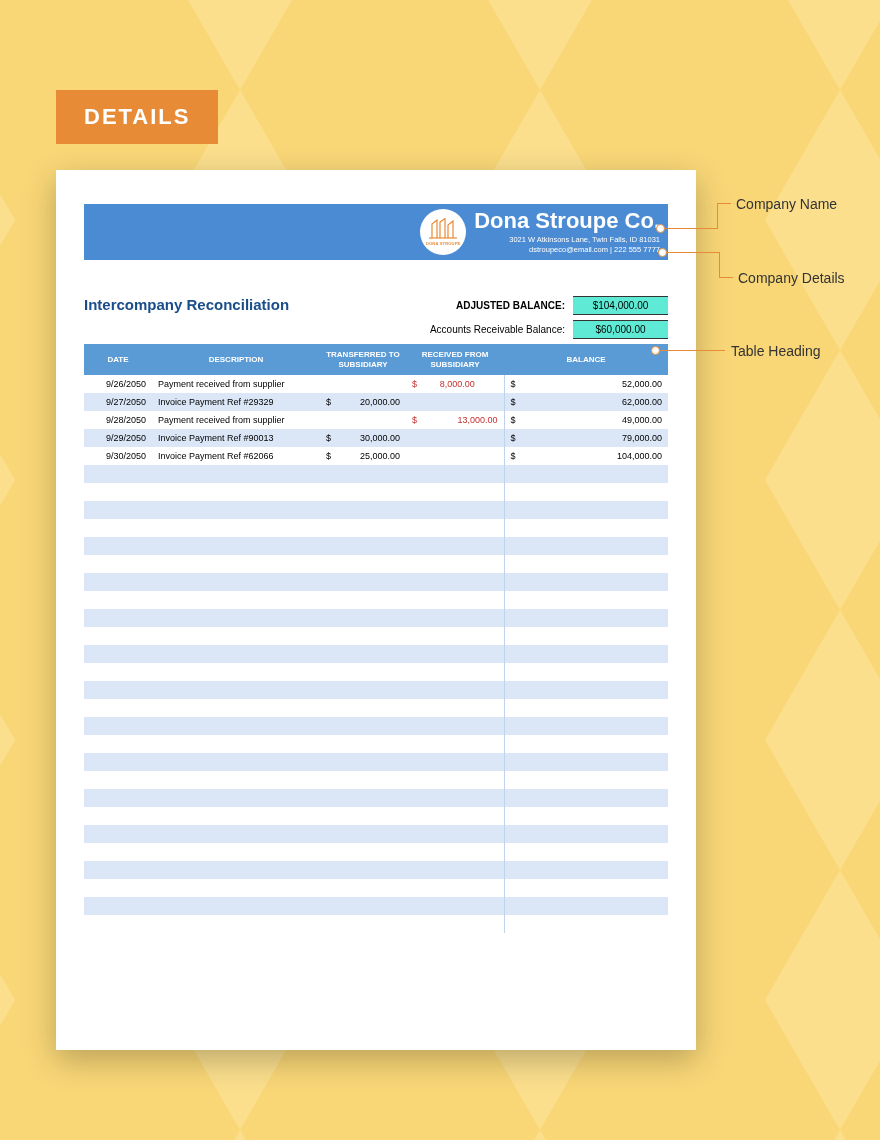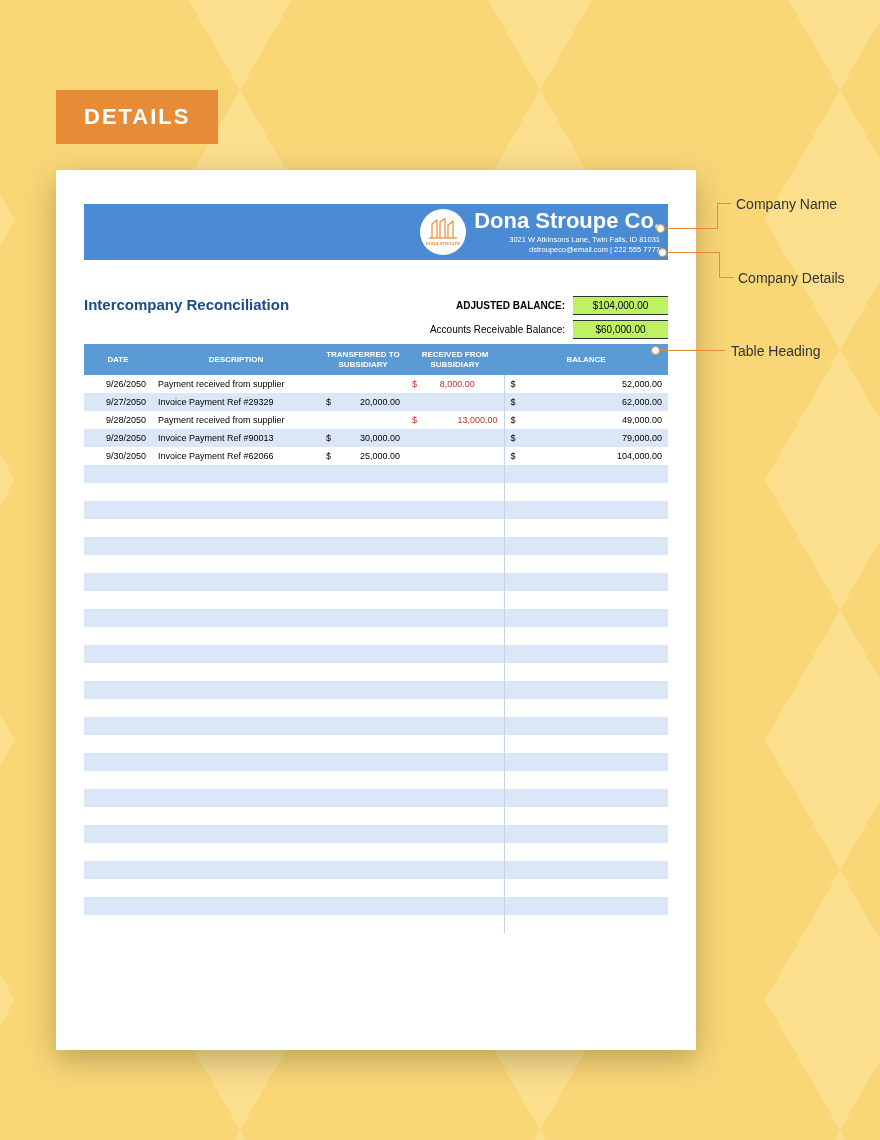--- a/index.html
+++ b/index.html
@@ -50,21 +50,21 @@
   .title-row{
     display:flex;justify-content:space-between;align-items:flex-start;
     margin-top:36px;
   }
   .doc-title{color:#1a4e8a;font-weight:700;font-size:15px;}
   .bal-block{font-size:10px;}
   .bal-line{display:flex;align-items:center;justify-content:flex-end;margin-bottom:5px;}
   .bal-label{font-weight:700;margin-right:8px;}
   .bal-label.reg{font-weight:400;}
   .bal-val{
-    width:95px;text-align:center;background:#bef264;
+    width:95px;text-align:center;background:#5eead4;
     padding:3px 0;border-top:1px solid #333;border-bottom:1px solid #333;
     font-size:10px;
   }
   
   .tbl{width:100%;border-collapse:collapse;table-layout:fixed;}
   .tbl th{
     background:#5a9bd5;color:#fff;font-size:8px;font-weight:700;
     padding:6px 4px;text-align:center;line-height:1.2;
   }
   .tbl th.date{width:60px;}

